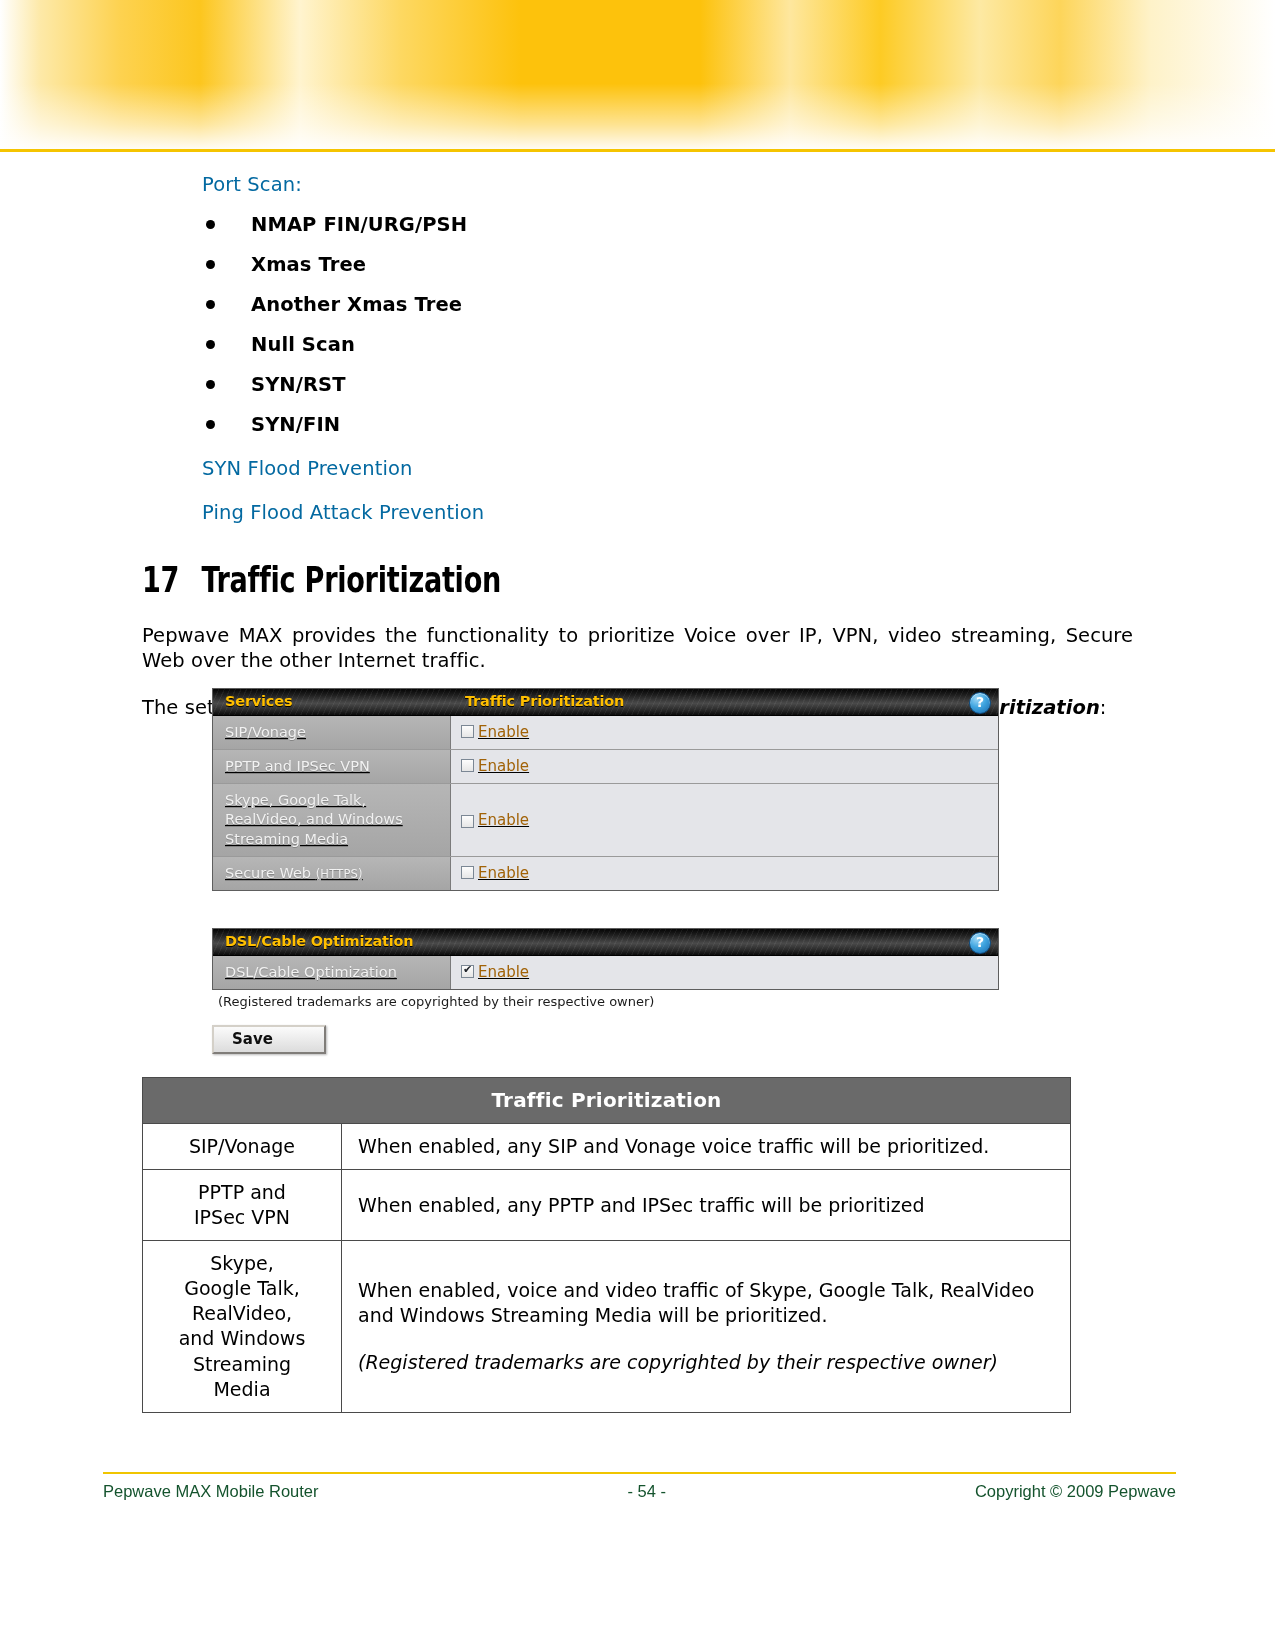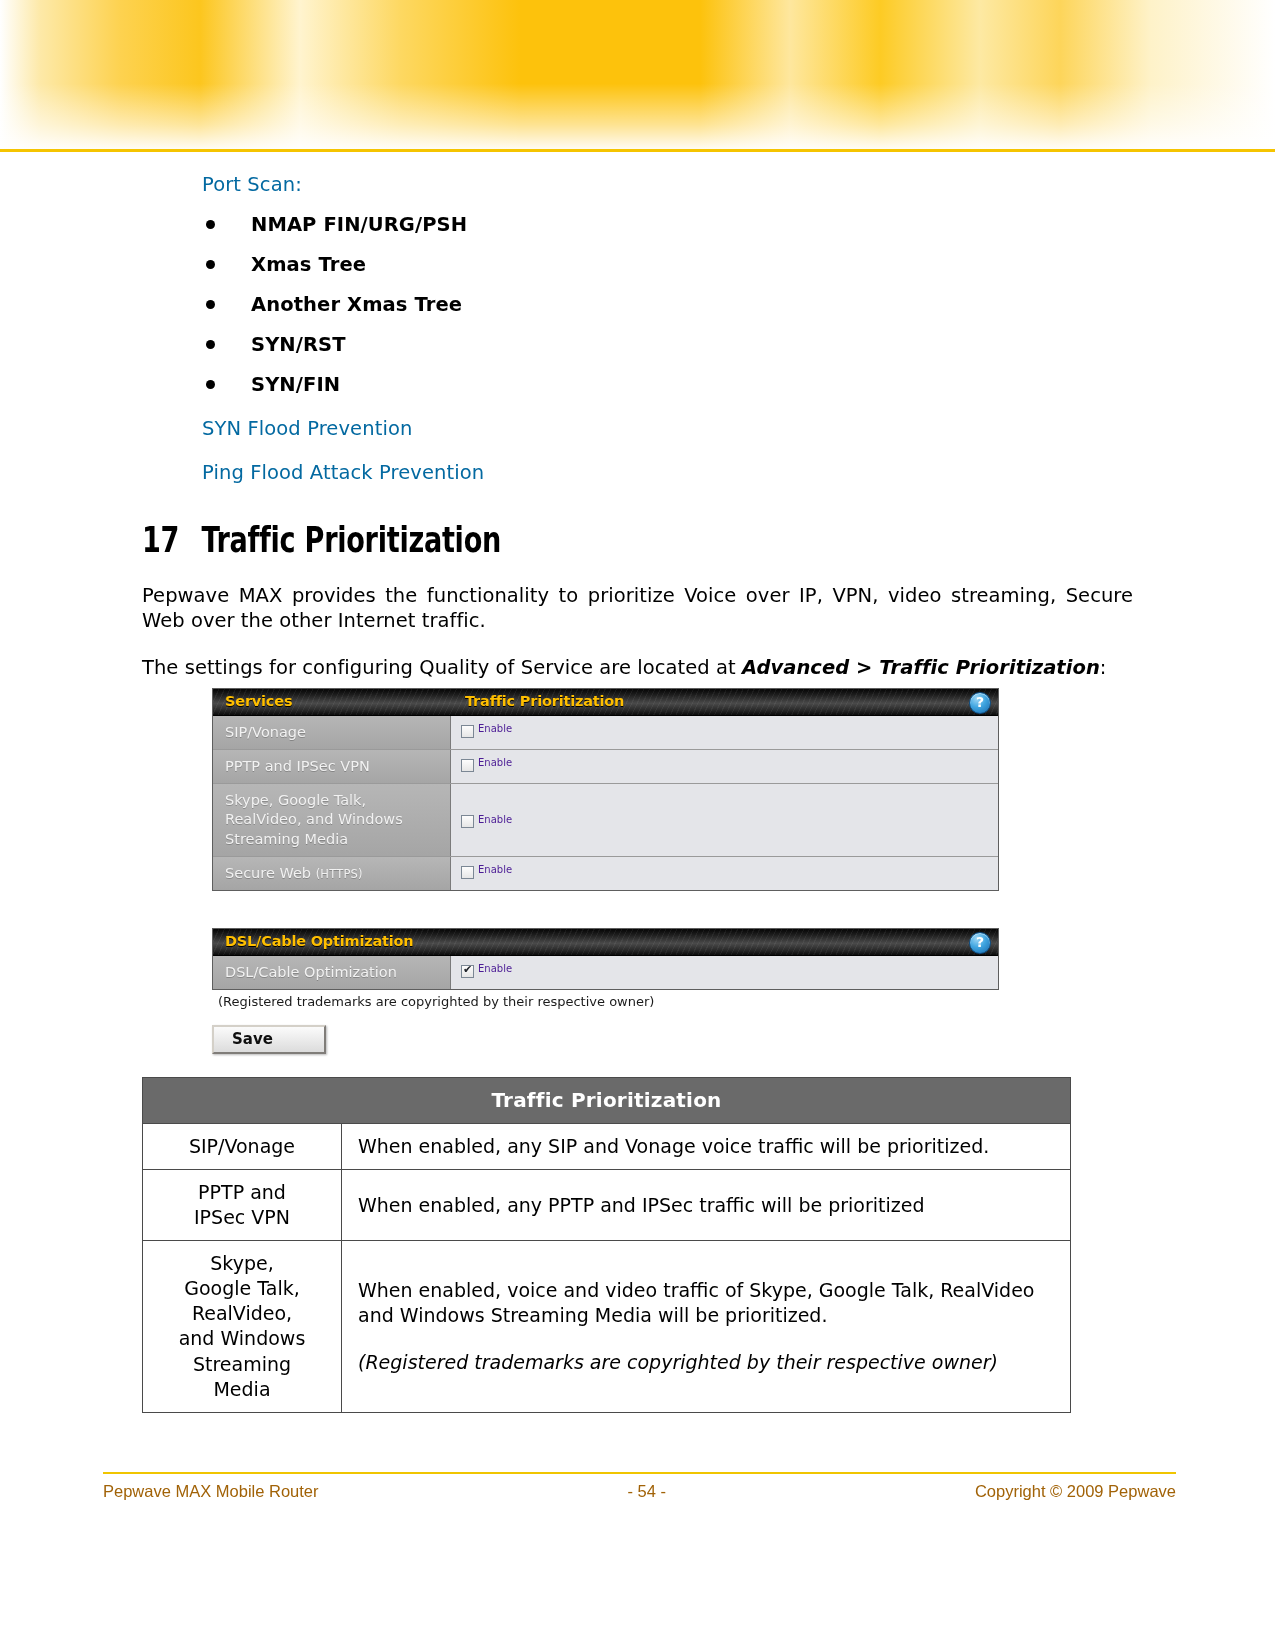--- a/index.html
+++ b/index.html
@@ -118,20 +118,21 @@
     top: 536px;
     width: 787px;
     font-family: "DejaVu Sans", sans-serif;
   }
 
   .panel {
     width: 787px;
     border: 1px solid #5e5e5e;
     box-sizing: border-box;
     background: #e4e5e9;
+    text-decoration: underline;
   }
   .panel + .panel { margin-top: 37px; }
 
   .panel-head {
     position: relative;
     height: 26px;
     background:
       repeating-linear-gradient(115deg, rgba(255,255,255,0.055) 0px, rgba(255,255,255,0.055) 1px, rgba(0,0,0,0) 1px, rgba(0,0,0,0) 5px),
       linear-gradient(to bottom, #050505 0%, #1d1d1d 22%, #4a4a4a 55%, #2a2a2a 80%, #0b0b0b 100%);
     border-bottom: 1px solid #000;
@@ -211,21 +212,21 @@
   }
   .cb.checked::after {
     content: "\2714";
     position: absolute;
     left: 1px;
     top: -3px;
     font-size: 11px;
     color: #20242a;
     line-height: 13px;
   }
-  .cb-label { color: #4c1d95; font-size: 10px; }
+  .cb-label { color: #a16207; font-size: 15px; }
 
   .trademark-note {
     margin: 4px 0 0 6px;
     font-size: 13px;
     color: #1b1b1b;
     font-family: "DejaVu Sans", sans-serif;
   }
 
   .save-area {
     width: 787px;
@@ -298,40 +299,41 @@
   .footer {
     position: absolute;
     left: 103px;
     top: 1482px;
     width: 1073px;
     display: flex;
     justify-content: space-between;
     align-items: center;
     font-family: "Liberation Sans", sans-serif;
     font-size: 16.5px;
-    color: #a16207;
+    color: #14532d;
   }
   .footer .center { flex: 1; text-align: center; }
   .footer .right { text-align: center; }
 </style>
 </head>
 <body>
 
 <div class="top-banner">
   <div class="stripe-line"></div>
 </div>
 
 <div class="content">
 
   <div class="indented-line">Port Scan:</div>
 
   <ul class="bullets">
     <li><span class="bullet-dot"></span><span>NMAP FIN/URG/PSH</span></li>
     <li><span class="bullet-dot"></span><span>Xmas Tree</span></li>
     <li><span class="bullet-dot"></span><span>Another Xmas Tree</span></li>
+    <li><span class="bullet-dot"></span><span>Null Scan</span></li>
     <li><span class="bullet-dot"></span><span>SYN/RST</span></li>
     <li><span class="bullet-dot"></span><span>SYN/FIN</span></li>
   </ul>
 
   <div class="indented-line">SYN Flood Prevention</div>
   <div class="indented-line">Ping Flood Attack Prevention</div>
 
   <h1 class="section-heading">
     <span class="num">17</span><span>Traffic Prioritization</span>
   </h1>

